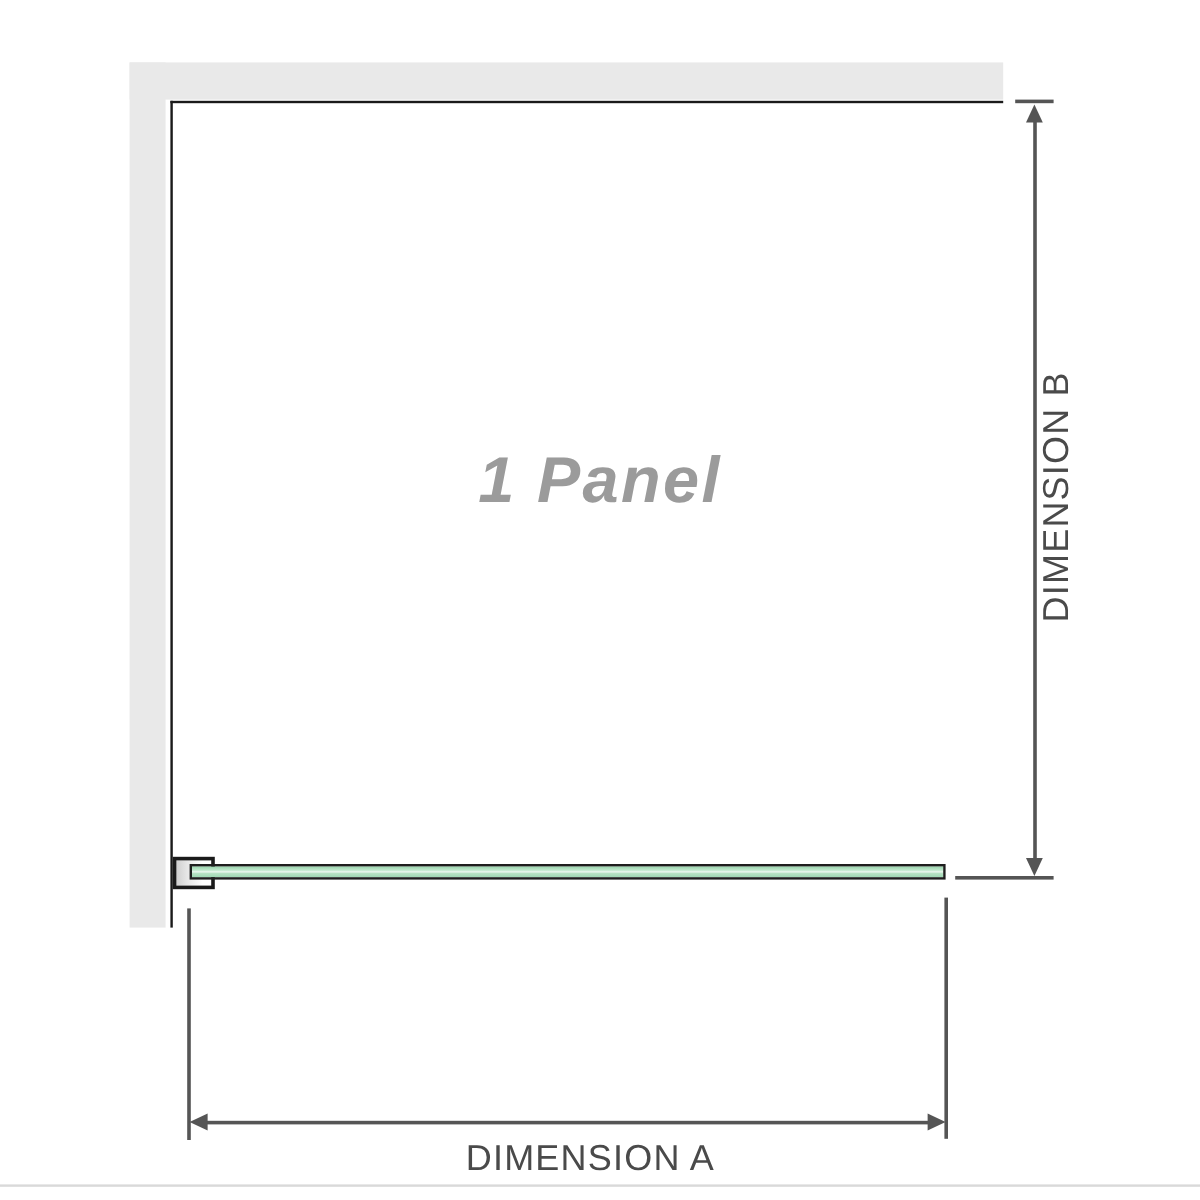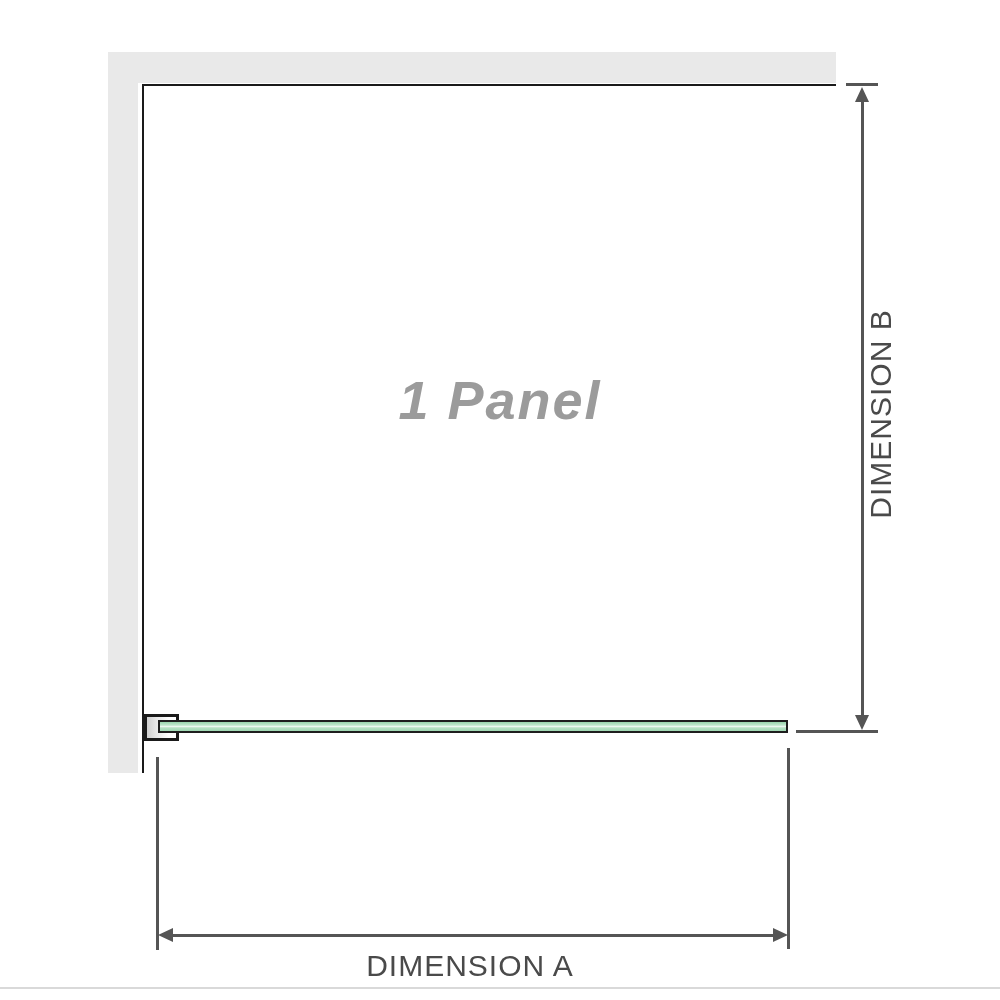--- a/index.html
+++ b/index.html
@@ -79,21 +79,21 @@
                  border-left: 15px solid var(--dimension-line); }
 
   
   .dim-label {
     color: var(--dimension-text);
     font-size: 30px;
     letter-spacing: 1px;
     white-space: nowrap;
     z-index: 6;
   }
-  .label-a { left: 470px; top: 966px; transform: translate(-50%, -50%); }
+  .label-a { left: 492px; top: 966px; transform: translate(-50%, -50%); }
   .label-b { left: 881px; top: 414px; transform: translate(-50%, -50%) rotate(-90deg); }
 
   .panel-label {
     left: 500px; top: 400px;
     transform: translate(-50%, -50%);
     color: var(--panel-text);
     font-size: 54px;
     font-style: italic;
     font-weight: 600;
     letter-spacing: 2px;

